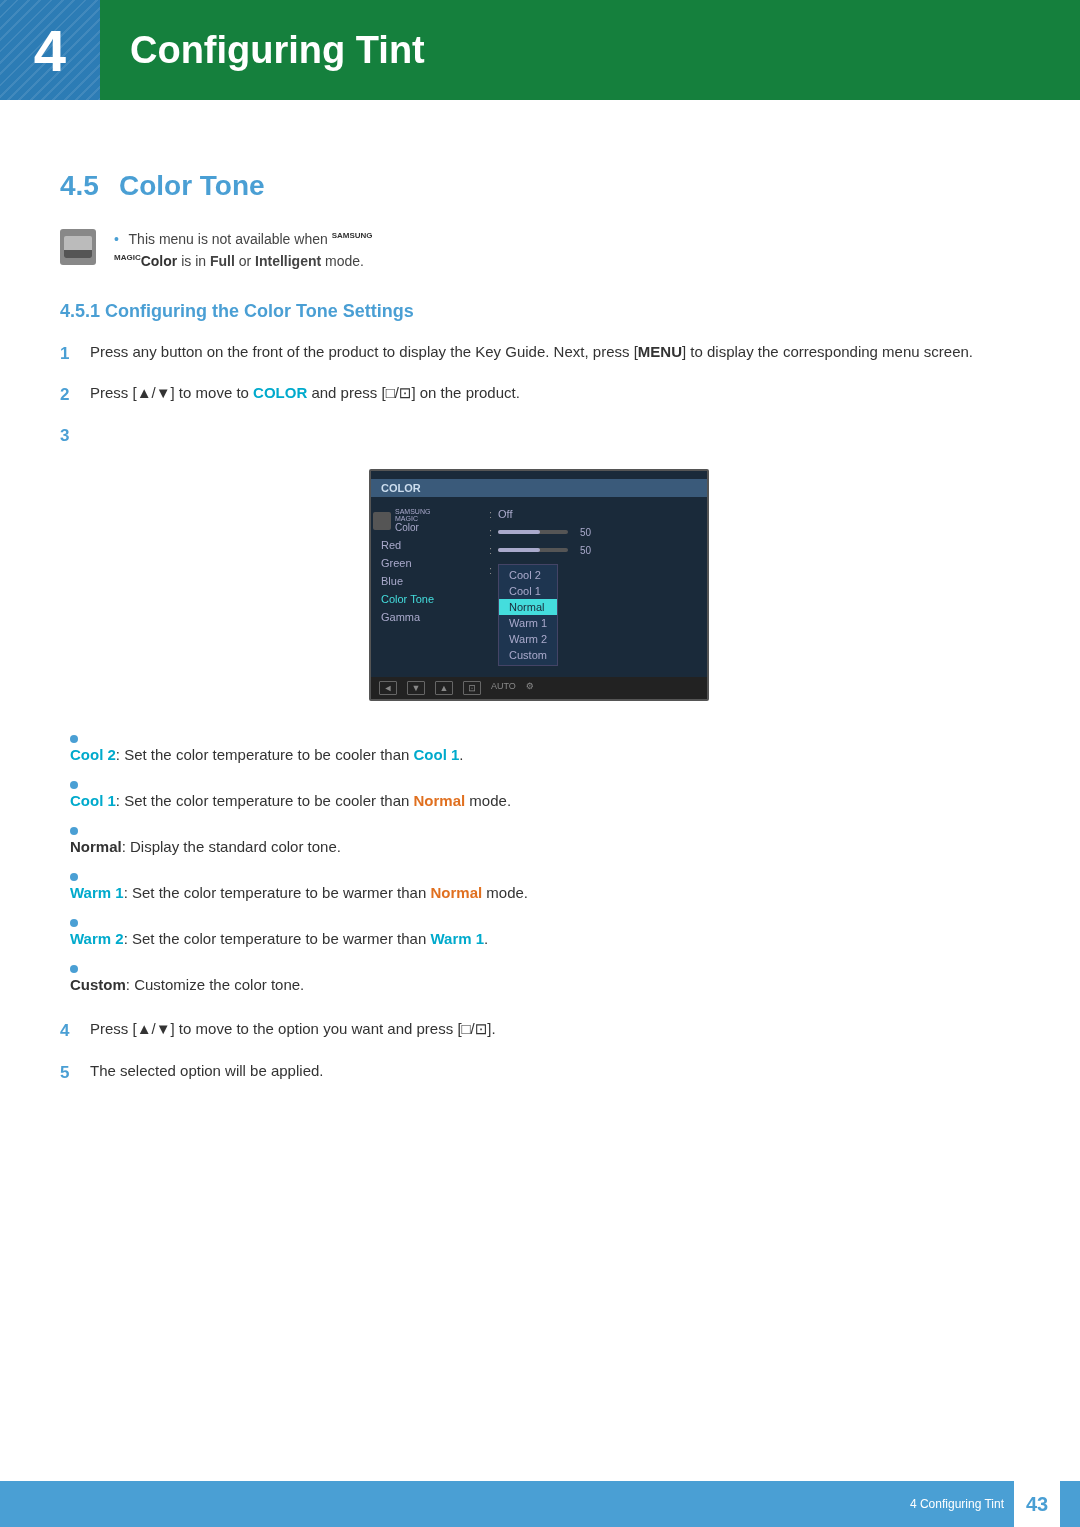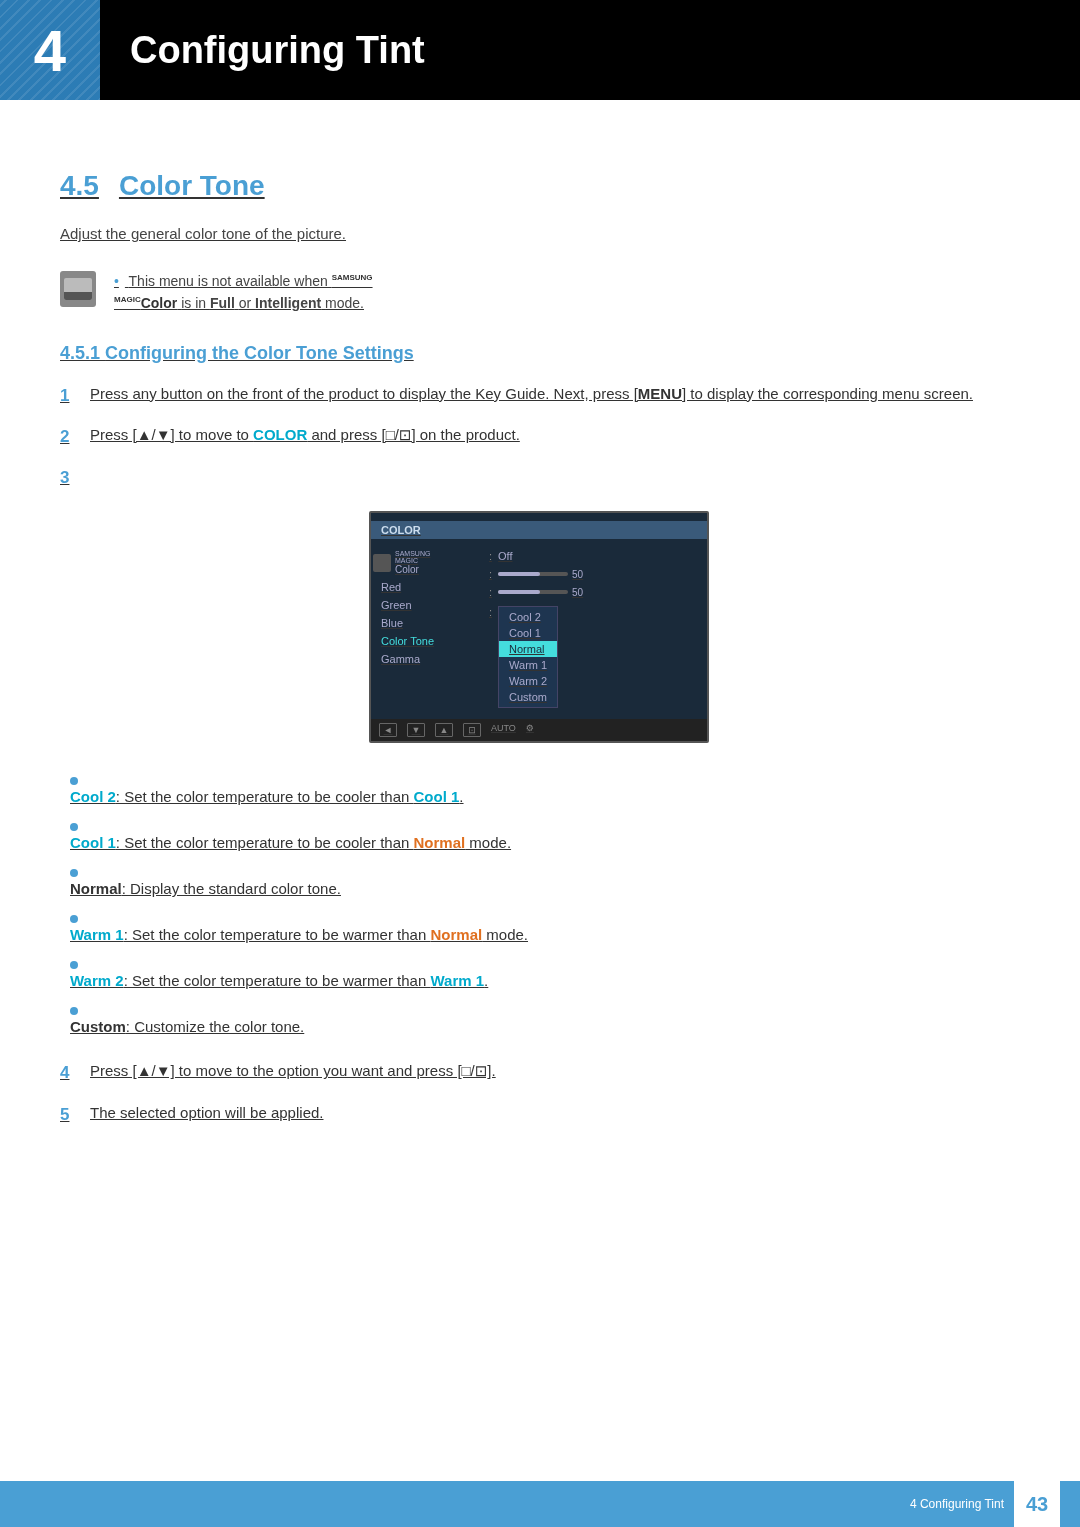--- a/index.html
+++ b/index.html
@@ -8,21 +8,21 @@
       min-height: 1527px;
       background: #ffffff;
       font-family: Arial, sans-serif;
       font-size: 15px;
       color: #333;
       position: relative;
     }
 
     
     .header-bar {
-      background: #000000;
+      background: #15803d;
       width: 100%;
       height: 100px;
       position: relative;
       display: flex;
       align-items: center;
     }
     .chapter-number-box {
       background: #2c7cb5;
       width: 100px;
       height: 100px;
@@ -50,21 +50,20 @@
     .chapter-title {
       color: #fff;
       font-size: 38px;
       font-weight: bold;
       margin-left: 30px;
     }
 
     
     .content {
       padding: 40px 62px 80px 60px;
-      text-decoration: underline;
     }
 
     
     .section-heading {
       display: flex;
       align-items: baseline;
       margin-bottom: 20px;
       margin-top: 30px;
     }
     .section-number {
@@ -203,21 +202,21 @@
       display: flex;
       align-items: center;
       gap: 6px;
     }
     .right-item .colon {
       color: #888;
     }
     .right-item-bar {
       display: flex;
       align-items: center;
-      gap: 4px;
+      gap: 12px;
     }
     .bar-track {
       width: 70px;
       height: 4px;
       background: #555;
       border-radius: 2px;
       position: relative;
     }
     .bar-fill {
       position: absolute;
@@ -365,21 +364,20 @@
   <span class="chapter-title">Configuring Tint</span>
 </div>
 
 <div class="content">
 
   <div class="section-heading">
     <span class="section-number">4.5</span>
     <span class="section-title">Color Tone</span>
   </div>
 
-  <p class="section-desc">Adjust the general color tone of the picture.</p>
 
   <div class="note-box">
     <div class="note-img">
       <div class="note-img-inner"></div>
     </div>
     <div class="note-text">
       <span style="color:#4a9fd4; margin-right:6px;">•</span>
       <span>This menu is not available when </span>
       <span class="magic-color">
         <span class="samsung-sup">SAMSUNG<br>MAGIC</span><span style="font-weight:bold; color:#333;">Color</span>

